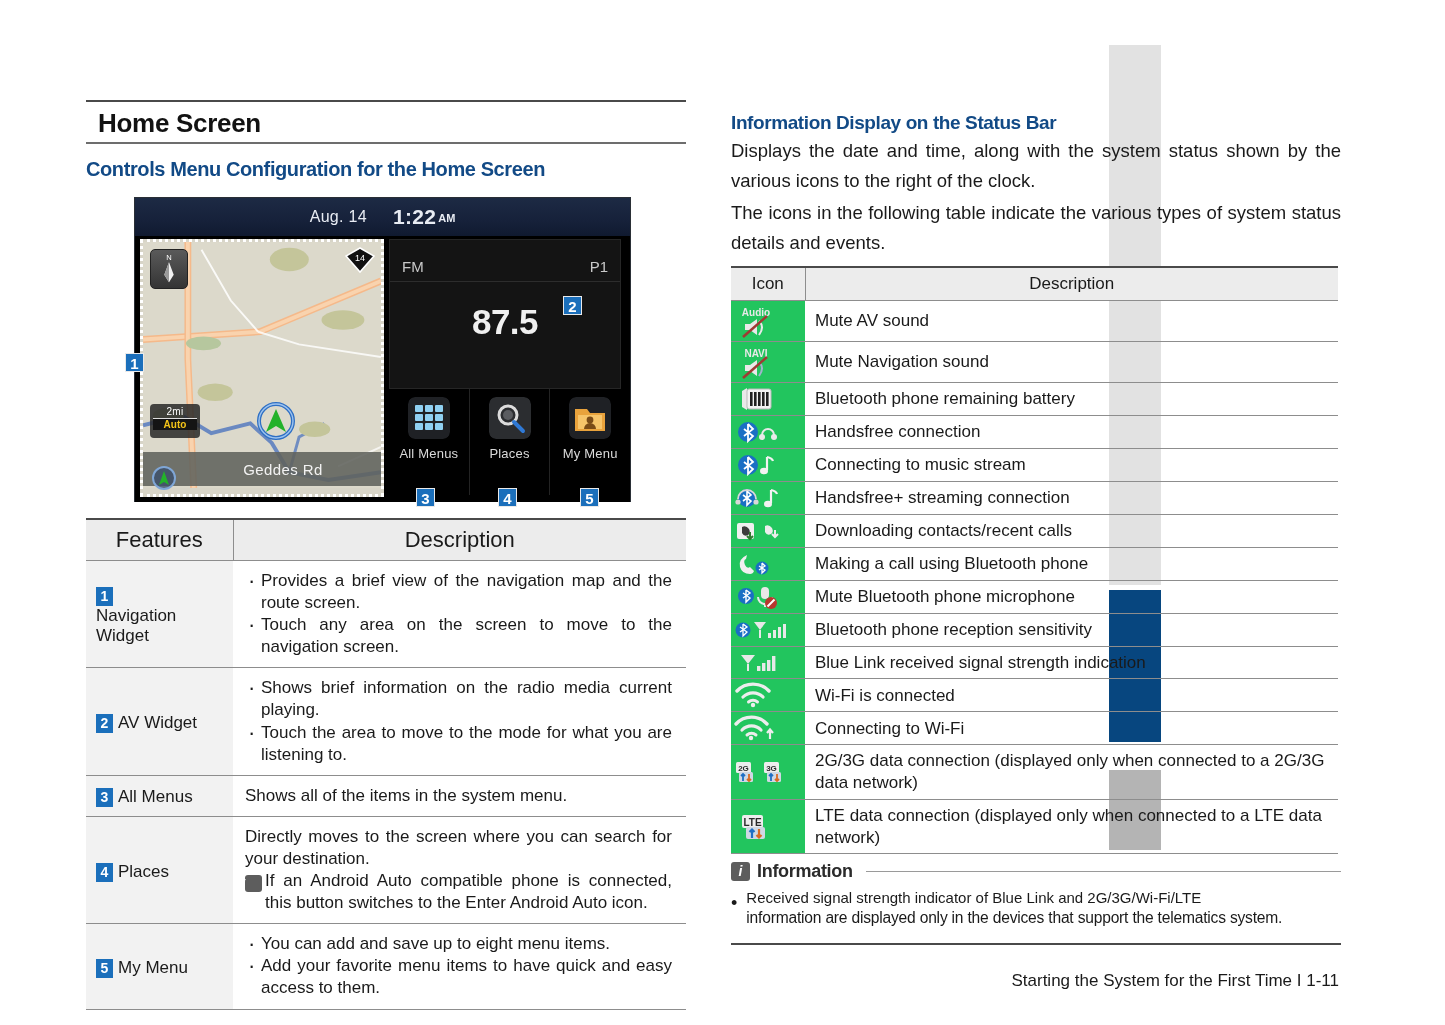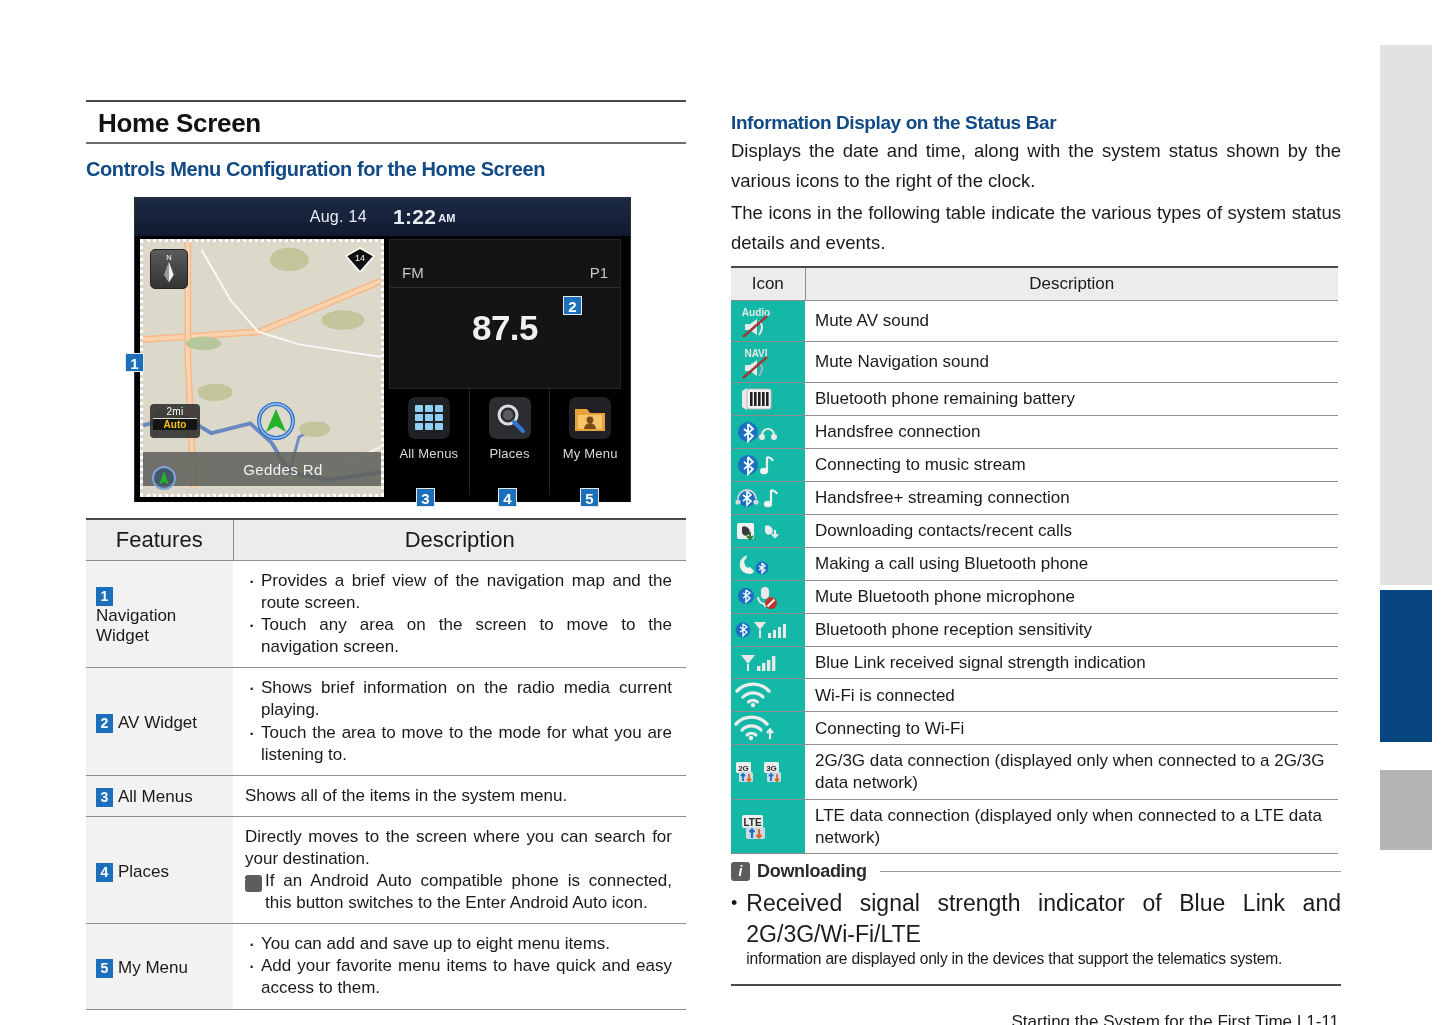--- a/index.html
+++ b/index.html
@@ -3,21 +3,21 @@
 <meta charset="utf-8">
 <style>
   * { box-sizing: border-box; margin:0; padding:0; }
   html, body {
     width:1445px; height:1025px;
     background:#ffffff;
     font-family:"Liberation Sans", sans-serif;
     color:#1a1a1a;
     overflow:hidden;
   }
-  .page { position:relative; width:1432px; height:1025px; }
+  .page { position:relative; width:1161px; height:1025px; }
 
   
   .edge-tab { position:absolute; right:0; width:52px; }
   .edge-tab.t1 { top:45px;  height:540px; background:#e2e2e2; }
   .edge-tab.t2 { top:590px; height:152px; background:#07467f; }
   .edge-tab.t3 { top:770px; height:80px;  background:#b4b4b4; }
 
   
   .col-left  { position:absolute; left:86px;  top:100px; width:600px; }
   .col-right { position:absolute; left:731px; top:112px; width:610px; }
@@ -92,21 +92,21 @@
   .minicomp { position:absolute; left:8px; bottom:3px; width:26px; height:26px; }
 
   
   .av-widget {
     position:relative;
     width:232px; margin:3px 4px 0 5px; height:150px;
     background:#141414; border:1px solid #262626;
   }
   .av-head {
     display:flex; justify-content:space-between; align-items:center;
-    padding:24px 12px 6px 12px;
+    padding:18px 12px 6px 12px;
     color:#c9c9c9; font-size:15px;
     border-bottom:1px solid #2d2d2d;
     text-align:center;
   }
   .av-freq { text-align:center; color:#f0f0f0; font-size:35px; font-weight:bold;
     letter-spacing:-0.5px; margin-top:20px; }
 
   .av-col { display:flex; flex-direction:column; }
   .shortcuts {
     display:flex; width:241px; margin-left:5px; height:106px;
@@ -167,36 +167,36 @@
 
   table.itbl { border-collapse:collapse; width:607px; margin-top:8px; }
   table.itbl th {
     background:#ececec; font-weight:normal; font-size:17px; padding:6px 0;
     border-top:2px solid #4a4a4a; border-bottom:1px solid #8d8d8d;
     text-align:center;
   }
   table.itbl th.ic { width:74px; border-right:1px solid #8d8d8d; }
   table.itbl td { border-bottom:1px solid #8d8d8d; }
   td.ic {
-    width:74px; background:#14b8a6; text-align:center; vertical-align:middle;
+    width:74px; background:#22c55e; text-align:center; vertical-align:middle;
     padding:3px 0;
   }
   td.dsc { padding:5px 0 5px 10px; font-size:17px; line-height:1.28; }
 
   
   .info-head { display:flex; align-items:center; gap:7px; margin-top:7px; }
   .info-badge {
     background:#5d5d5d; color:#fff; width:19px; height:19px; line-height:19px;
     text-align:center; font-style:italic; font-weight:bold; font-size:14px; border-radius:3px;
   }
   .info-title { font-size:18px; font-weight:bold; color:#2b2b2b; letter-spacing:-0.3px; }
   .info-rule { flex:1; height:1px; background:#9a9a9a; margin-left:6px; }
   .info-body { display:flex; gap:9px; margin-top:6px; }
   .info-dot { font-size:18px; line-height:1; padding-top:6px; }
-  .info-l1 { font-size:23px; text-align:justify; line-height:1.32; }
+  .info-l1 { font-size:15px; text-align:justify; line-height:1.32; }
   .info-l2 { font-size:15.6px; line-height:1.34; letter-spacing:-0.2px; }
   .foot-rule { border-top:2px solid #4a4a4a; margin-top:14px; }
   .footer { text-align:right; font-size:17px; margin-top:26px; padding-right:2px; }
 
   svg { display:block; }
 </style>
 </head>
 <body>
 
 <div class="page">
@@ -630,21 +630,21 @@
             <path d="M28 17 v9 M25.5 23 l2.5 2.5 l2.5 -2.5" stroke="#d96a22" stroke-width="2.2" fill="none"></path>
           </svg>
         </td>
         <td class="dsc">LTE data connection (displayed only when connected to a LTE data network)</td>
       </tr>
     </tbody>
       </table>
 
     <div class="info-head">
       <span class="info-badge">i</span>
-      <span class="info-title">Downloading</span>
+      <span class="info-title">Information</span>
       <span class="info-rule"></span>
     </div>
     <div class="info-body">
       <span class="info-dot">•</span>
       <div>
         <div class="info-l1">Received signal strength indicator of Blue Link and 2G/3G/Wi-Fi/LTE</div>
         <div class="info-l2">information are displayed only in the devices that support the telematics system.</div>
       </div>
     </div>
 

